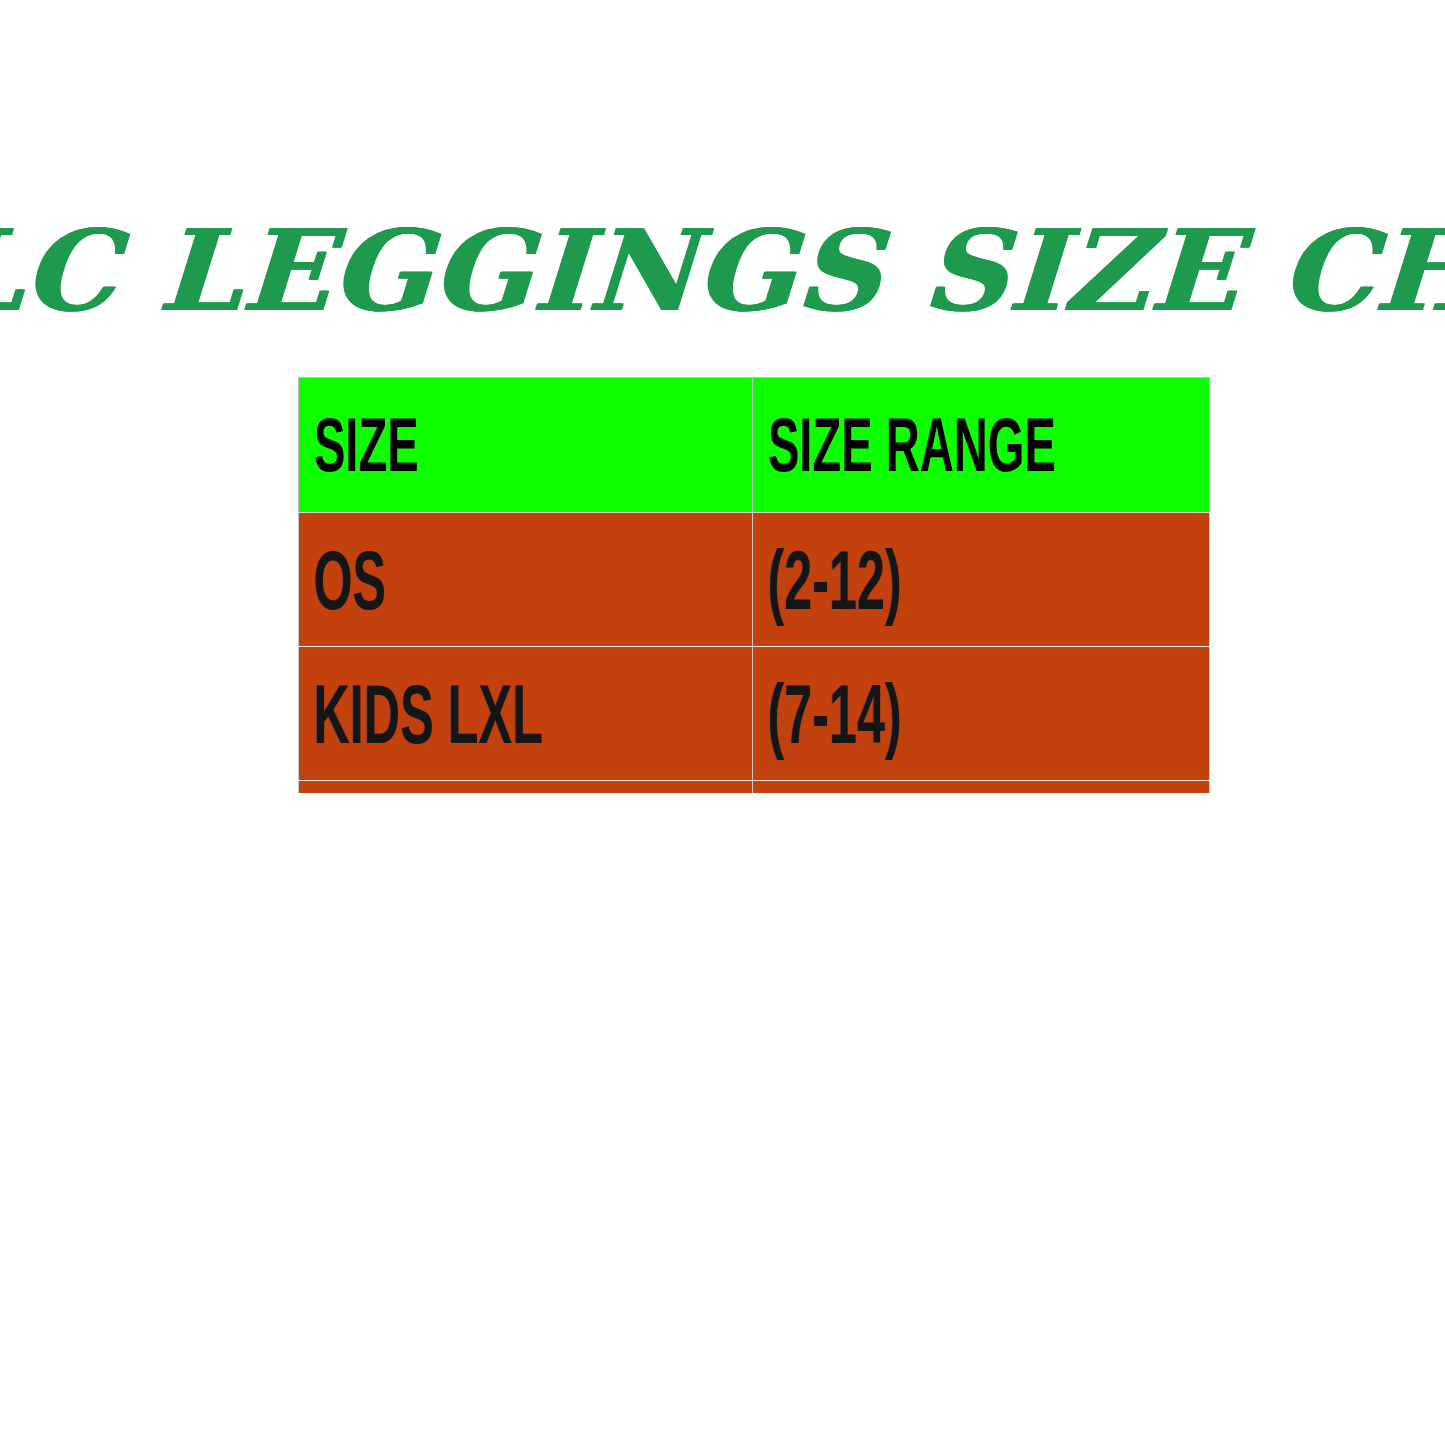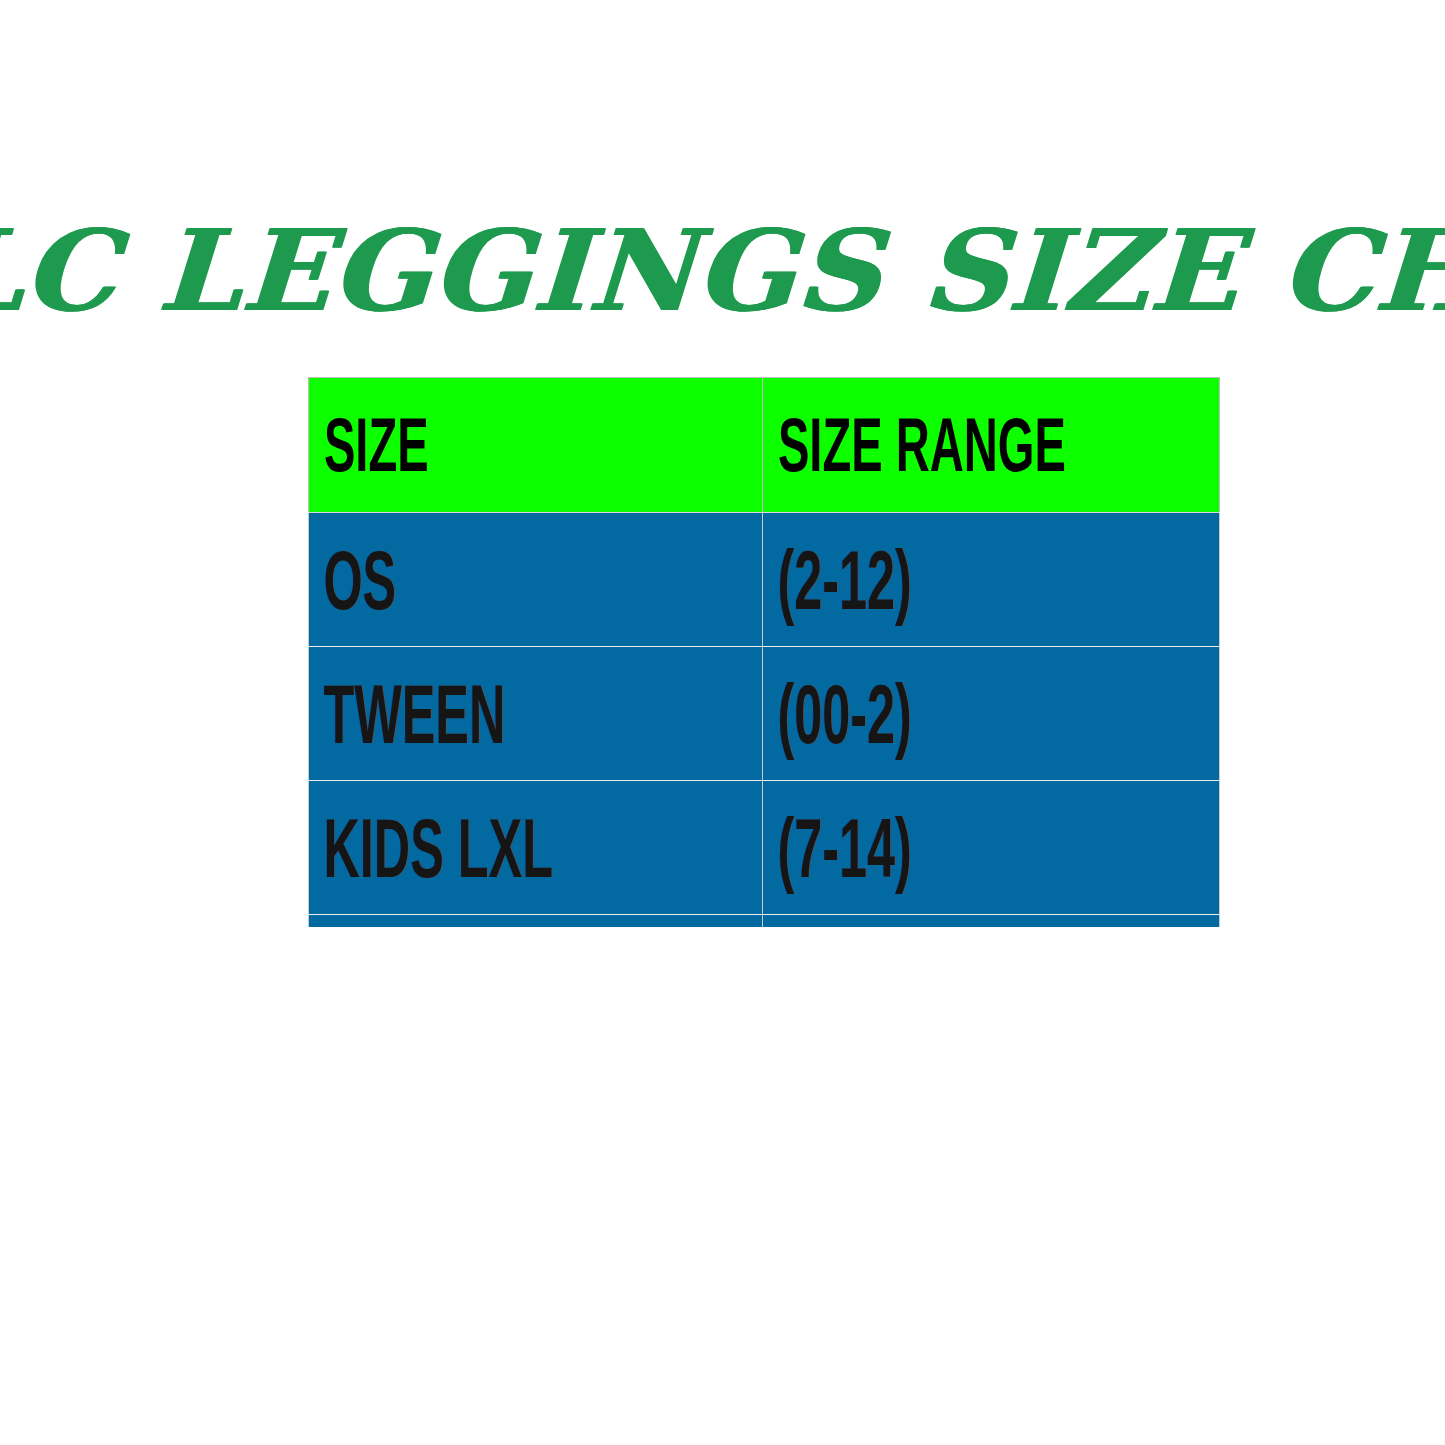--- a/index.html
+++ b/index.html
@@ -37,21 +37,21 @@
     color: #1e9a4e;
     white-space: nowrap;
     transform: scaleX(1.04) skewX(-6deg);
     transform-origin: center center;
     text-shadow: 1px 0 0 #1e9a4e, -1px 0 0 #1e9a4e;
   }
 
   
   #table {
     position: absolute;
-    left: 308px;
+    left: 298px;
     top: 377px;
     width: 911px;
     border-collapse: collapse;
     table-layout: fixed;
   }
   #table col.c-size  { width: 454px; }
   #table col.c-range { width: 457px; }
 
   #table th, #table td {
     border: 1px solid #e3e3e3;
@@ -74,21 +74,21 @@
     font-size: 76px;
     line-height: 1;
     color: #000000;
     transform: scaleX(0.62);
     transform-origin: left center;
     white-space: nowrap;
   }
 
   #table tbody td {
     height: 133px;
-    background: #0369a1;
+    background: #c2410c;
     border-left-color: #c9c9c9;
     border-right-color: #c9c9c9;
     border-top-color: #ececec;
     border-bottom-color: #ececec;
   }
   #table tbody td .cell-txt {
     display: block;
     padding-left: 24px;
     font-family: "Liberation Sans Narrow", "Liberation Sans", sans-serif;
     font-weight: 700;
@@ -134,28 +134,20 @@
         <tr>
           <td>
             <span class="cell-txt">OS</span>
           </td>
           <td>
             <span class="cell-txt">(2-12)</span>
           </td>
         </tr>
         <tr>
           <td>
-            <span class="cell-txt">TWEEN</span>
-          </td>
-          <td>
-            <span class="cell-txt">(00-2)</span>
-          </td>
-        </tr>
-        <tr>
-          <td>
             <span class="cell-txt">KIDS LXL</span>
           </td>
           <td>
             <span class="cell-txt">(7-14)</span>
           </td>
         </tr>
         <tr class="stub">
           <td></td>
           <td></td>
         </tr>

